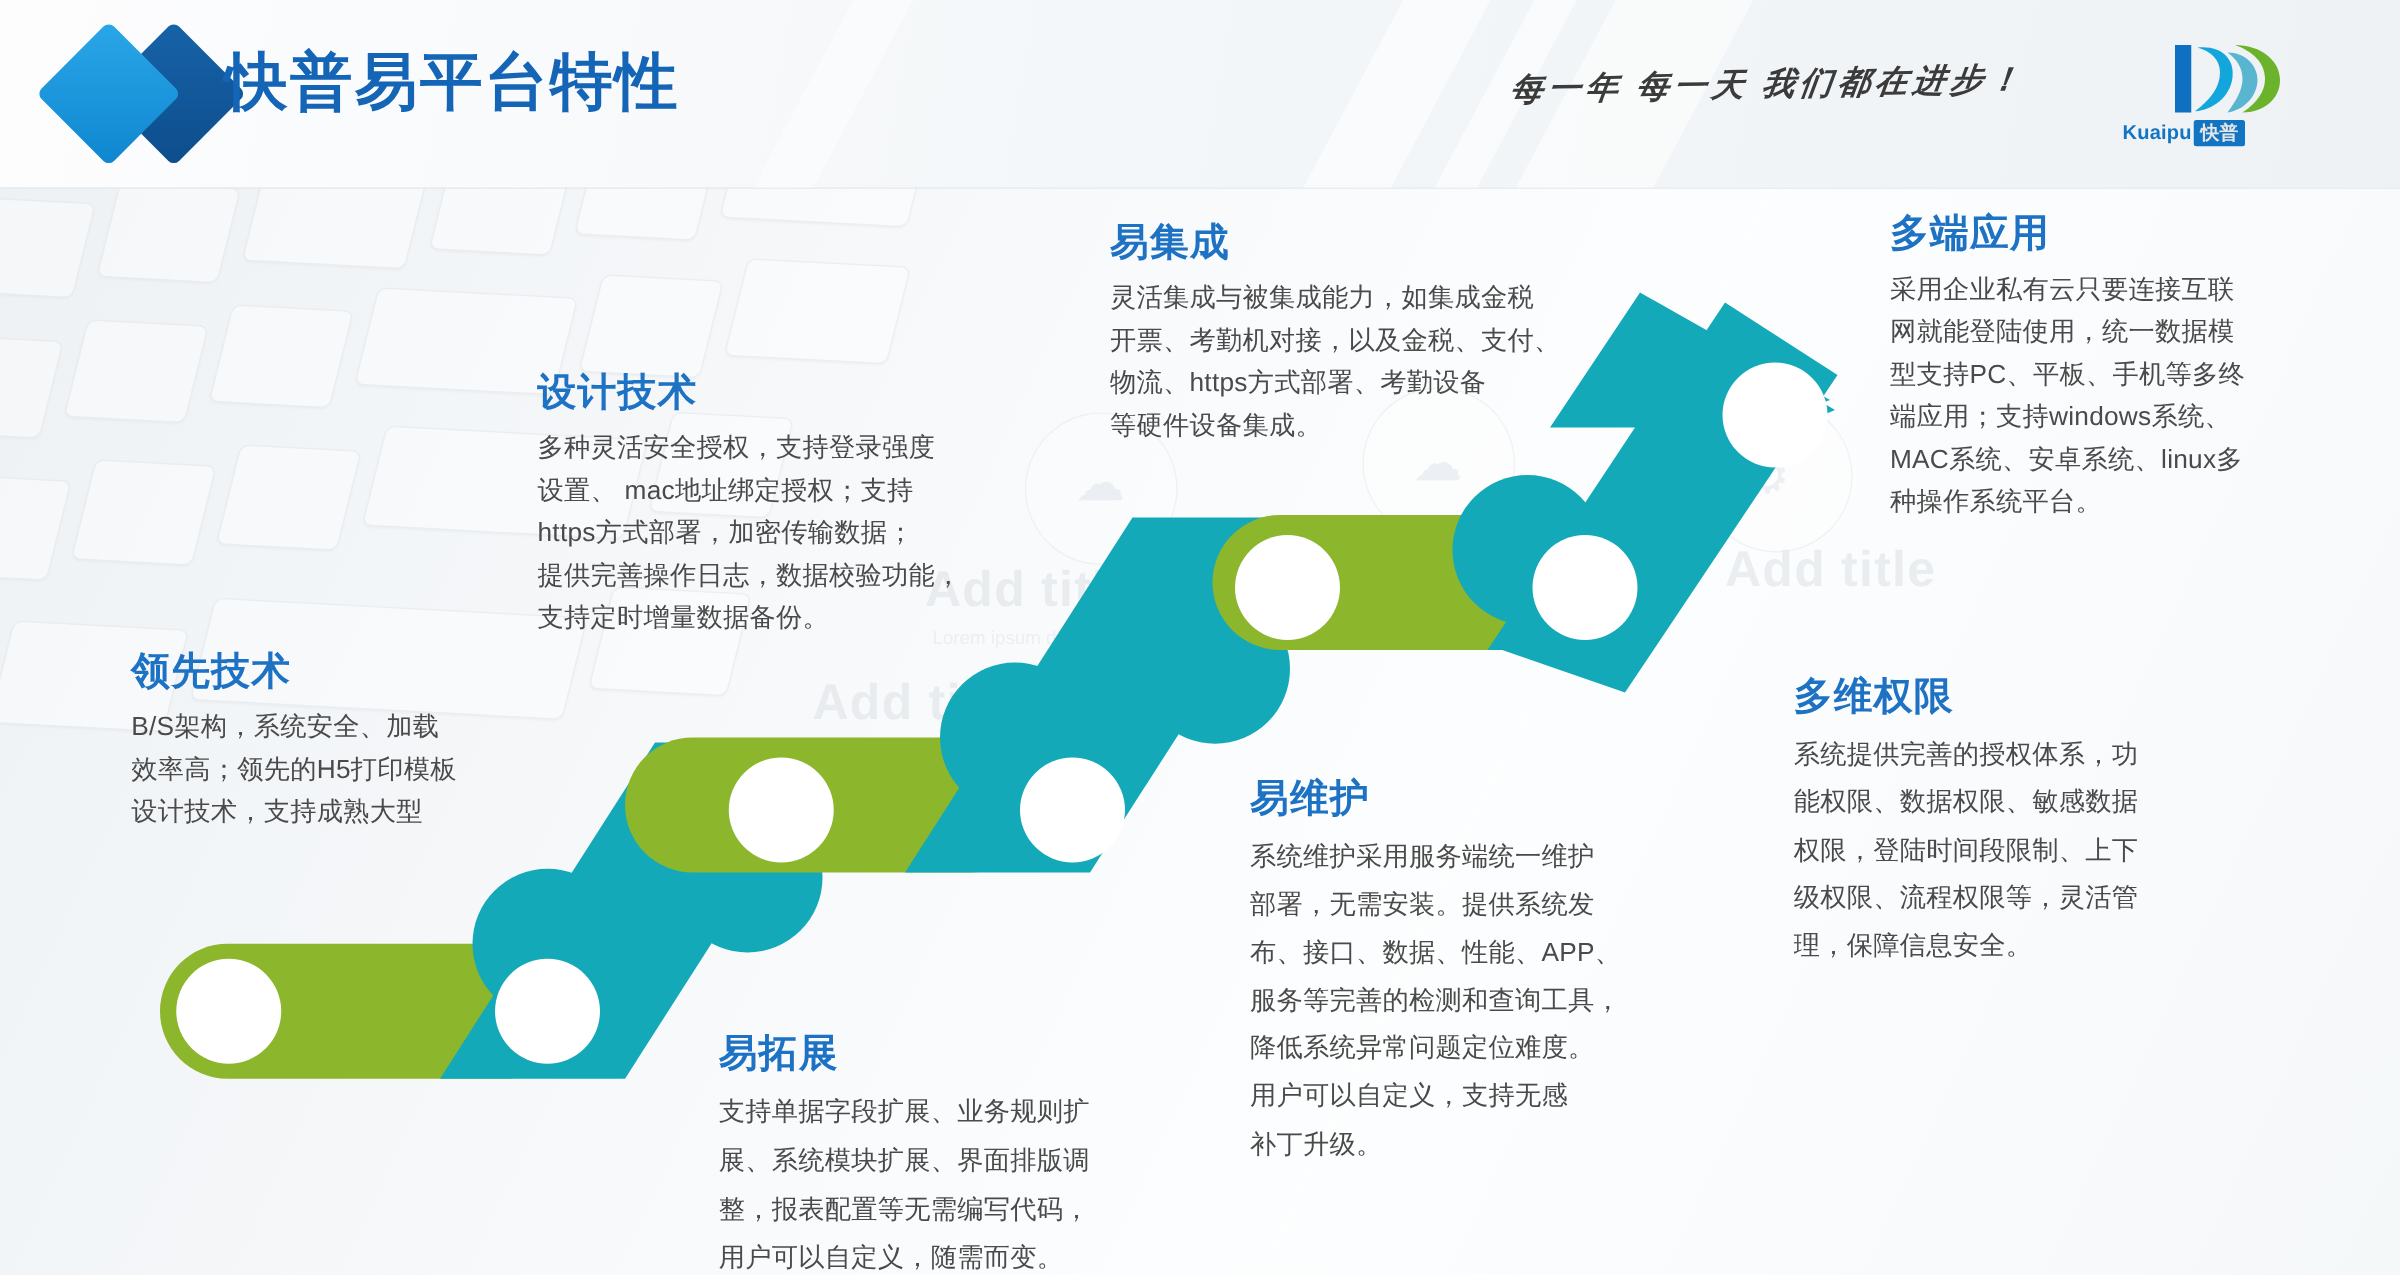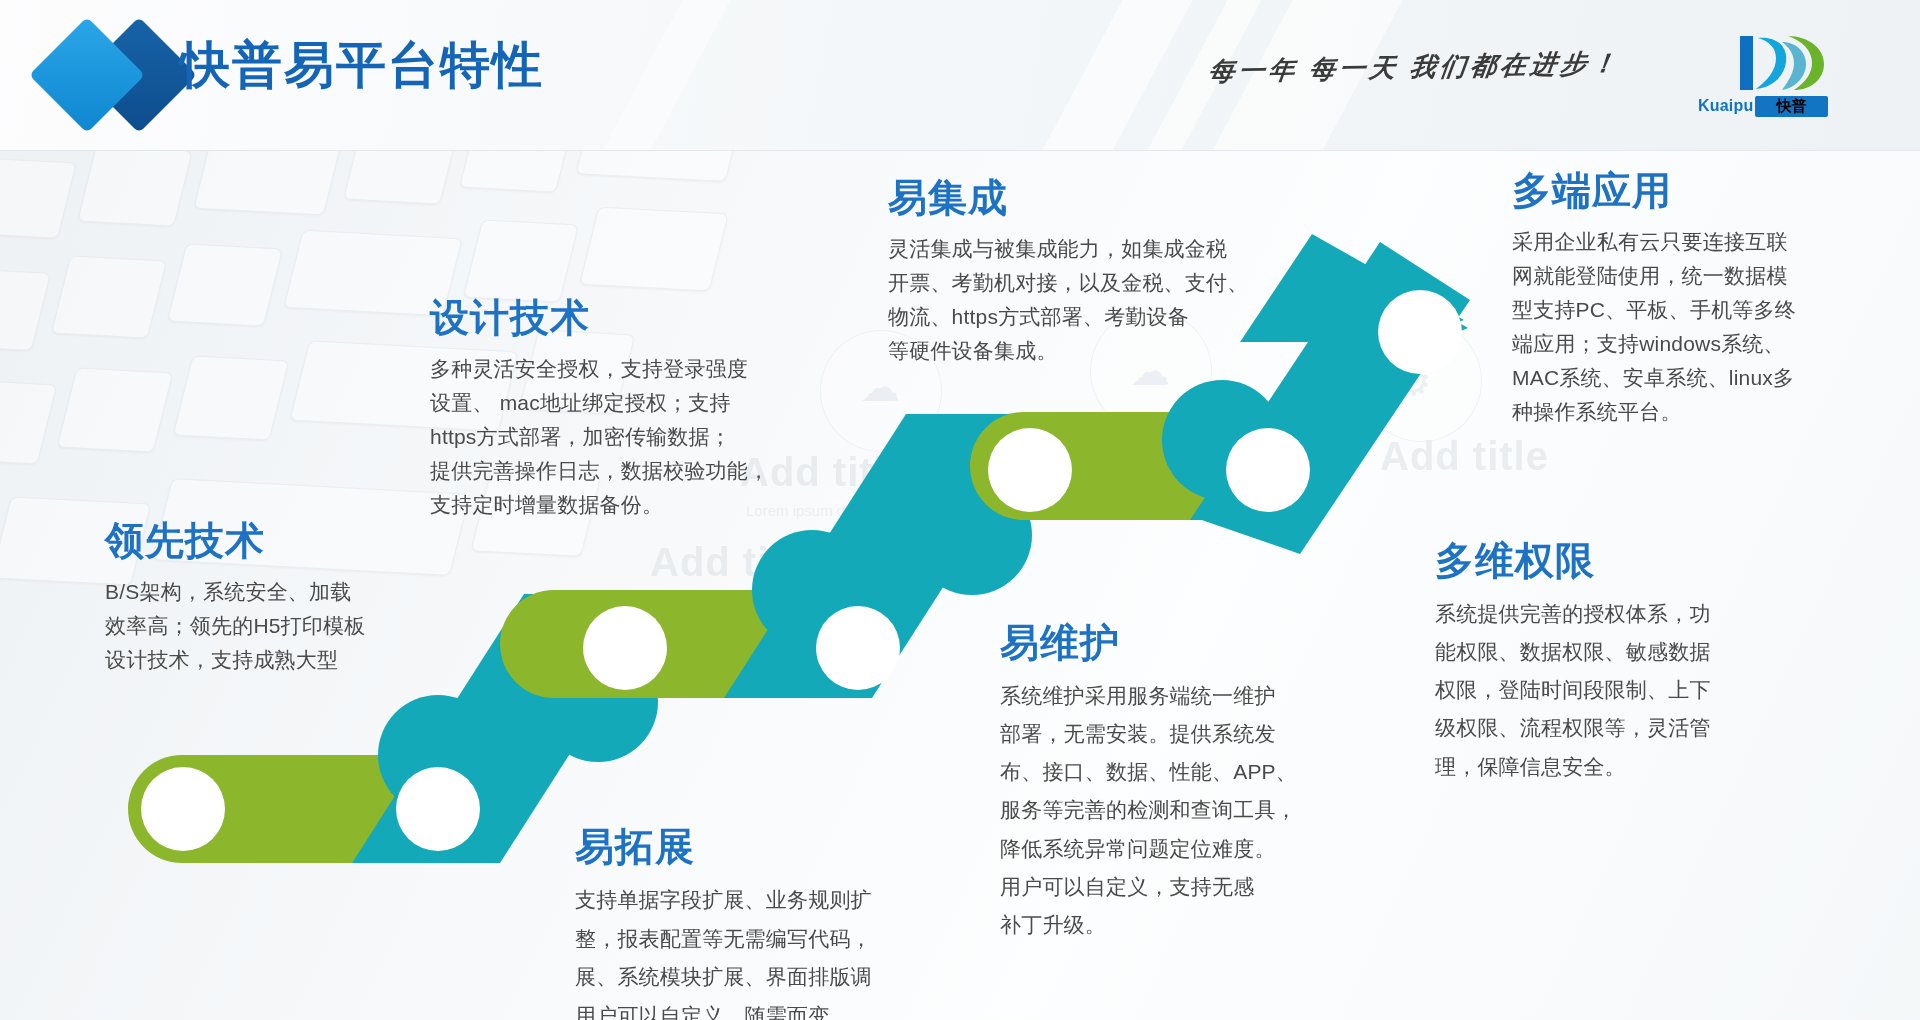--- a/index.html
+++ b/index.html
@@ -88,31 +88,31 @@
   .hdr-logo{
     position:absolute;right:52px;top:32px;width:180px;height:92px;
   }
   .kp-mark{position:absolute;left:48px;top:0px;width:96px;height:60px;}
   .kp-brand{
     position:absolute;left:10px;top:64px;width:170px;
     font-size:16px;font-weight:700;color:#1275c4;letter-spacing:.2px;
     white-space:nowrap;
   }
   .kp-cn{
-    display:inline-block;background:#1275c4;color:#000000;
-    padding:1px 21px;border-radius:2px;margin-left:2px;font-size:15px;
+    display:inline-block;background:#1275c4;color:#e5e5e5;
+    padding:1px 5px;border-radius:2px;margin-left:2px;font-size:15px;
   }
 
   
   .stair{position:absolute;left:0;top:150px;width:1920px;height:870px;pointer-events:none;}
 
   
   .feat{position:absolute;}
   .feat-title{
-    font-size:39px;font-weight:700;color:#1d72c4;
+    font-size:31px;font-weight:700;color:#1d72c4;
     letter-spacing:1px;margin:0 0 10px 0;line-height:1.2;
     white-space:nowrap;
   }
   .feat-body{
     font-size:21px;color:#4a4a4a;line-height:1.62;
     margin:0;letter-spacing:.2px;
   }
   .feat-body div{white-space:nowrap;}
 
   
@@ -293,22 +293,22 @@
       <div>端应用；支持windows系统、</div>
       <div>MAC系统、安卓系统、linux多</div>
       <div>种操作系统平台。</div>
     </div>
   </div>
 
   <div class="feat" id="f-ext">
     <div class="feat-title">易拓展</div>
     <div class="feat-body" style="line-height:1.85;">
       <div>支持单据字段扩展、业务规则扩</div>
+      <div>展、系统模块扩展、界面排版调</div>
       <div>整，报表配置等无需编写代码，</div>
-      <div>展、系统模块扩展、界面排版调</div>
       <div>用户可以自定义，随需而变。</div>
     </div>
   </div>
 
   <div class="feat" id="f-maint">
     <div class="feat-title">易维护</div>
     <div class="feat-body" style="line-height:1.82;">
       <div>系统维护采用服务端统一维护</div>
       <div>部署，无需安装。提供系统发</div>
       <div>布、接口、数据、性能、APP、</div>

